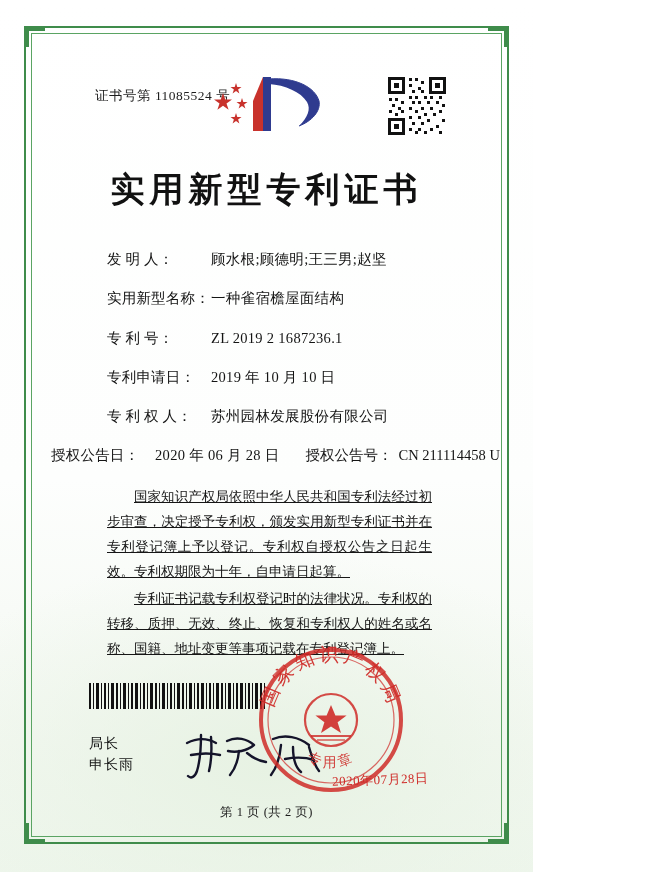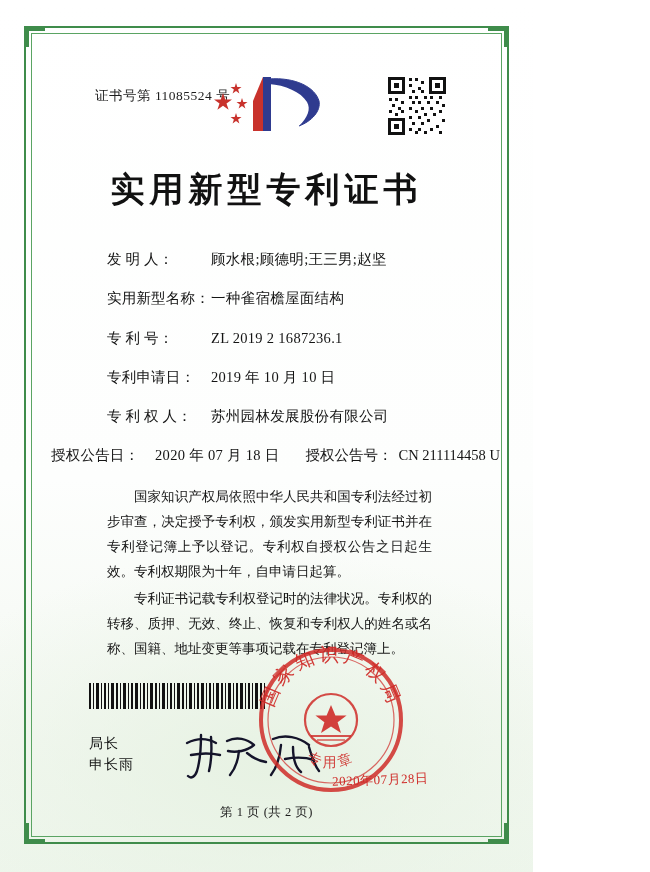--- a/index.html
+++ b/index.html
@@ -153,20 +153,21 @@
 
   
   .paras {
     margin-top: 6px;
     padding-left: 48px;
     padding-right: 42px;
     font-size: 13.5px;
     line-height: 1.85;
     text-align: justify;
     color: #161616;
+    text-decoration: underline;
   }
   .paras p {
     margin: 0 0 2px 0;
     text-indent: 2em;
   }
 
   
   .barcode {
     position: absolute;
     left: 58px;
@@ -352,21 +353,21 @@
       </div>
 
       <div class="field">
         <div class="label">专 利 权 人：</div>
         <div class="value">苏州园林发展股份有限公司</div>
       </div>
 
 
       <div class="field dual">
         <div class="label">授权公告日：</div>
-        <div class="value" style="flex:0 0 auto;">2020 年 07 月 18 日</div>
+        <div class="value" style="flex:0 0 auto;">2020 年 06 月 28 日</div>
         <div class="label2">授权公告号：</div>
         <div class="value2">CN 211114458 U</div>
       </div>
 
     </div>
 
     <div class="paras">
       <p>国家知识产权局依照中华人民共和国专利法经过初步审查，决定授予专利权，颁发实用新型专利证书并在专利登记簿上予以登记。专利权自授权公告之日起生效。专利权期限为十年，自申请日起算。</p>
       <p>专利证书记载专利权登记时的法律状况。专利权的转移、质押、无效、终止、恢复和专利权人的姓名或名称、国籍、地址变更等事项记载在专利登记簿上。</p>
     </div>

